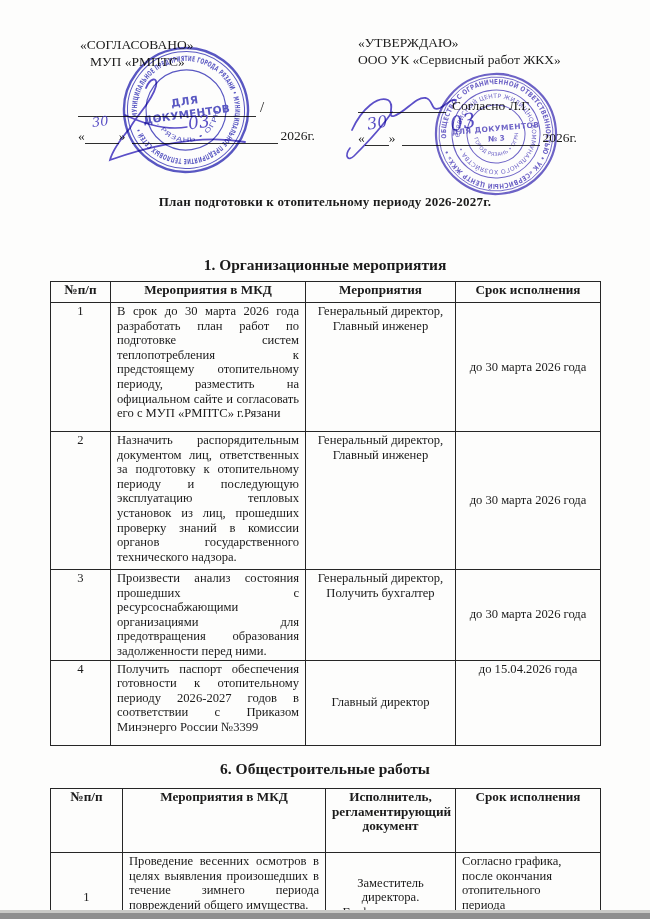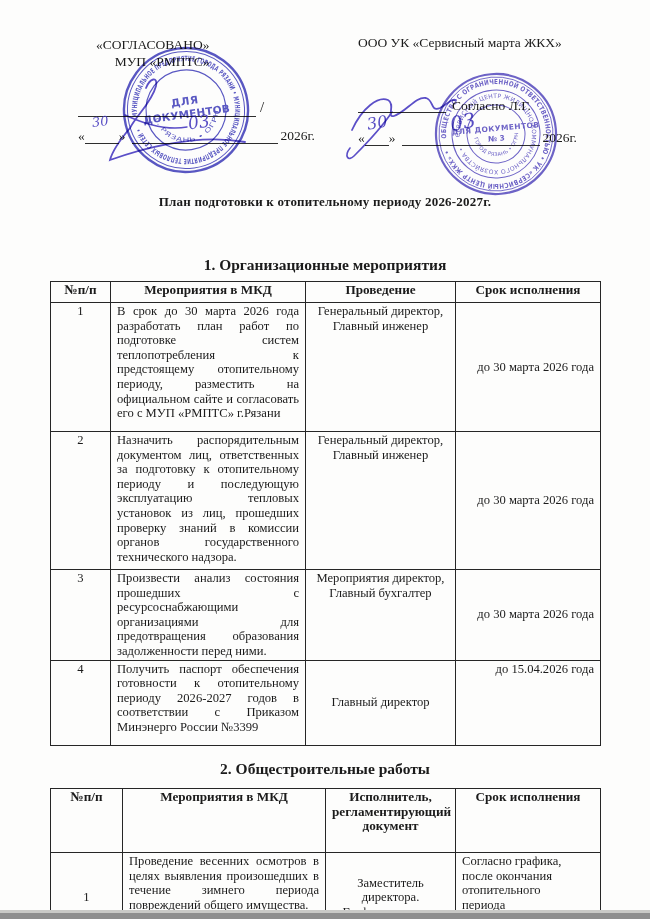--- a/index.html
+++ b/index.html
@@ -3,22 +3,22 @@
 <meta charset="utf-8">
 <style>
   html,body{margin:0;padding:0;background:#e8e8e6;}
   .page{
     position:relative;width:650px;height:919px;margin:0 auto;
     background:#fdfdfc;overflow:hidden;color:#1b1b1b;
     font-family:"Liberation Serif","DejaVu Serif",serif;
   }
   
   .blk{position:absolute;font-size:13.5px;line-height:17px;}
-  .blk-left{left:80px;top:36px;margin-left:16px;}
-  .blk-left .org{padding-left:10px;text-align:right;}
+  .blk-left{left:80px;top:36px;}
+  .blk-left .org{padding-left:10px;}
   .blk-right{left:358px;top:34px;}
   .sigline{position:absolute;border-bottom:1.3px solid #2e2e2e;}
   .sigline-left{left:78px;top:100px;width:178px;height:16px;}
   .slash-left{position:absolute;left:260px;top:99px;font-size:15px;}
   .sigline-right{left:358px;top:96px;width:88px;height:16px;}
   .signer-right{position:absolute;left:452px;top:98px;font-size:13.5px;}
   .dateline{position:absolute;font-size:13.5px;display:flex;align-items:flex-end;}
   .dateline-left{left:78px;top:128px;}
   .dateline-right{left:358px;top:130px;}
   .slot{display:inline-block;border-bottom:1.2px solid #2e2e2e;position:relative;height:15px;}
@@ -60,21 +60,21 @@
   .table-2{top:788px;}
   table.doc th,table.doc td{border:1.3px solid #262626;padding:1px 6px;}
   table.doc{border:1.6px solid #1f1f1f;}
   th.hcell{font-size:13.2px;font-weight:bold;text-align:center;vertical-align:top;padding-top:2px;}
   td.num{text-align:center;vertical-align:top;padding-top:14px;}
   td.num-low{padding-top:10px;}
   td.num-mid{vertical-align:middle;padding-top:0;}
   td.desc{text-align:justify;vertical-align:top;padding:1px 6px 2px 7px;}
   td.exec{text-align:center;vertical-align:top;padding-top:1px;}
   td.exec-mid{vertical-align:middle;padding-top:10px;}
-  td.term{text-align:right;vertical-align:middle;}
+  td.term{text-align:center;vertical-align:middle;}
   td.term-top{vertical-align:top;padding-top:12px;}
   td.term-left{text-align:left;vertical-align:top;padding:3px 4px 0 6px;}
   td.preline{white-space:pre-line;}
   
   .scan-edge{position:absolute;left:0;right:0;bottom:0;height:6px;background:#8e8e8e;z-index:40;}
   .scan-edge-soft{position:absolute;left:0;right:0;bottom:6px;height:3px;background:#c9c9c6;z-index:40;}
 </style>
 </head>
 <body>
 
@@ -92,21 +92,22 @@
         <span class="ink ink-day-l">30</span>
       </span>
     <span>»</span>
     <span class="slot slot-month-l">
         <span class="ink ink-month-l">03</span>
       </span>
     <span>2026г.</span>
   </div>
 
   <div class="blk blk-right">
-    <div>ООО УК «Сервисный марта ЖКХ»</div>
+    <div>«УТВЕРЖДАЮ»</div>
+    <div>ООО УК «Сервисный работ ЖКХ»</div>
   </div>
   <div class="sigline sigline-right"></div>
   <span class="signer-right">Согласно Л.Г.</span>
   <div class="dateline dateline-right">
     <span>«</span>
     <span class="slot slot-day-r">
         <span class="ink ink-day-r">30</span>
       </span>
     <span>»</span>
     <span class="slot slot-month-r">
@@ -176,51 +177,51 @@
     <colgroup>
         <col style="width:60px">
         <col style="width:195px">
         <col style="width:150px">
         <col style="width:145px">
       </colgroup>
     <tbody>
         <tr style="height:21px">
       <th class="hcell">№п/п</th>
       <th class="hcell">Мероприятия в МКД</th>
-      <th class="hcell">Проведение</th>
+      <th class="hcell">Мероприятия</th>
       <th class="hcell">Срок исполнения</th>
     </tr>
     <tr style="height:129px">
       <td class="num">1</td>
       <td class="desc">В срок до 30 марта 2026 года разработать план работ по подготовке систем теплопотребления к предстоящему отопительному периоду, разместить на официальном сайте и согласовать его с МУП «РМПТС» г.Рязани</td>
       <td class="exec">Генеральный директор, Главный инженер</td>
       <td class="term">до 30 марта 2026 года</td>
     </tr>
     <tr style="height:138px">
       <td class="num">2</td>
       <td class="desc">Назначить распорядительным документом лиц, ответственных за подготовку к отопительному периоду и последующую эксплуатацию тепловых установок из лиц, прошедших проверку знаний в комиссии органов государственного технического надзора.</td>
       <td class="exec">Генеральный директор, Главный инженер</td>
       <td class="term">до 30 марта 2026 года</td>
     </tr>
     <tr style="height:90px">
       <td class="num">3</td>
       <td class="desc">Произвести анализ состояния прошедших с ресурсоснабжающими организациями для предотвращения образования задолженности перед ними.</td>
-      <td class="exec">Мероприятия директор, Главный бухгалтер</td>
+      <td class="exec">Генеральный директор, Получить бухгалтер</td>
       <td class="term">до 30 марта 2026 года</td>
     </tr>
     <tr style="height:85px">
       <td class="num num-low">4</td>
       <td class="desc">Получить паспорт обеспечения готовности к отопительному периоду 2026-2027 годов в соответствии с Приказом Минэнерго России №3399</td>
       <td class="exec exec-mid">Главный директор</td>
       <td class="term term-top">до 15.04.2026 года</td>
     </tr>
   </tbody>
     </table>
 
-  <div class="sec-head sec-head-2">2. Общестроительные работы</div>
+  <div class="sec-head sec-head-2">6. Общестроительные работы</div>
 
   <table class="doc table-2">
     <colgroup>
         <col style="width:72px">
         <col style="width:203px">
         <col style="width:130px">
         <col style="width:145px">
       </colgroup>
     <tbody>
         <tr style="height:64px">

